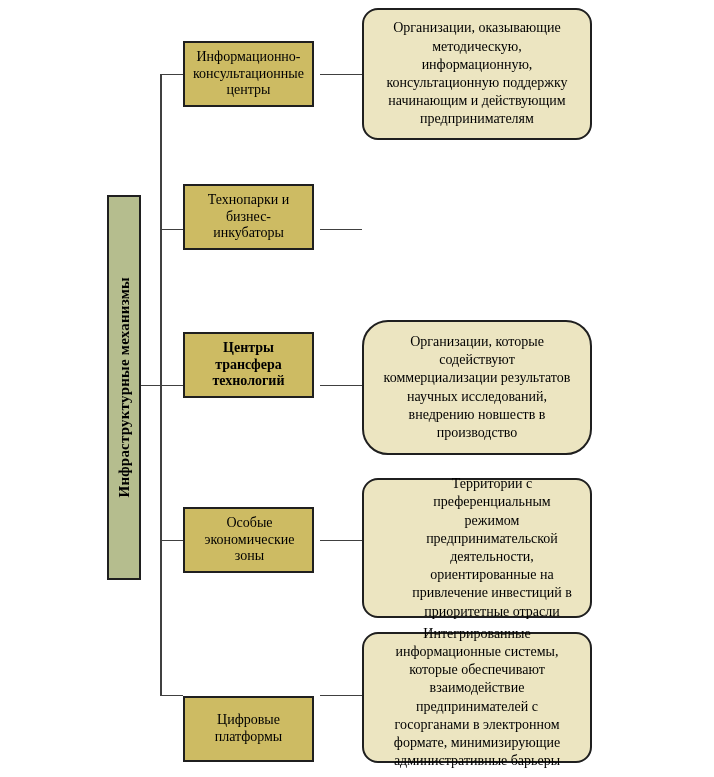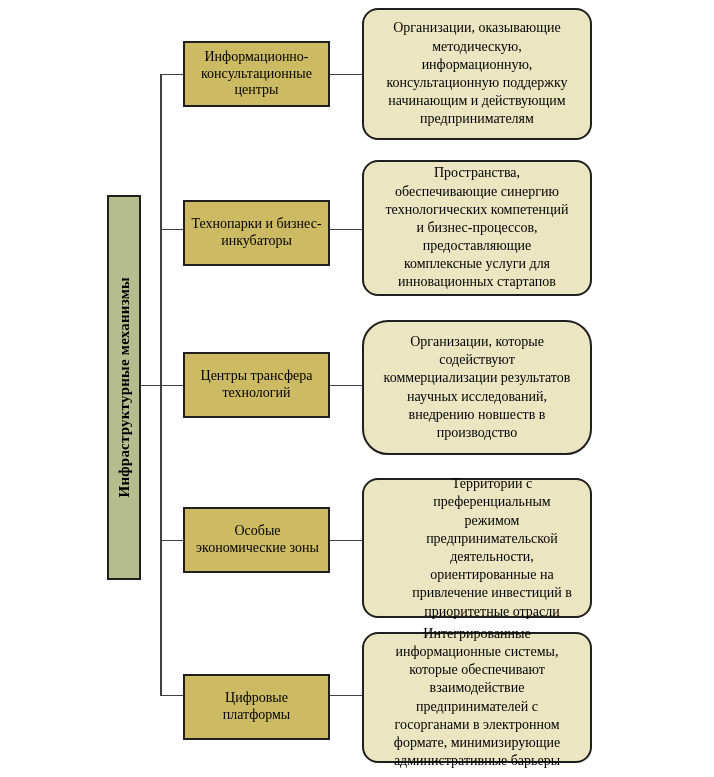--- a/index.html
+++ b/index.html
@@ -27,21 +27,21 @@
     font-weight: bold;
     font-size: 15px;
     white-space: nowrap;
     letter-spacing: 0.2px;
   }
   .line { position: absolute; background: #404040; }
   .hline { height: 1.5px; }
   .vline { width: 1.5px; }
   .mech-box {
     position: absolute;
-    left: 183px; width: 147px; height: 66px;
+    left: 183px; width: 131px; height: 66px;
     background: #cdbb63;
     border: 2px solid #1f1f1f;
     box-sizing: border-box;
     display: flex; align-items: center; justify-content: center;
     text-align: center;
     font-size: 14px; line-height: 1.18;
     padding: 2px 6px;
   }
   .desc-box {
     position: absolute;
@@ -75,38 +75,35 @@
 
   <div class="line hline" style="left:320px; top:73.5px; width:42px;"></div>
   <div class="line hline" style="left:320px; top:228.5px; width:42px;"></div>
   <div class="line hline" style="left:320px; top:384.5px; width:42px;"></div>
   <div class="line hline" style="left:320px; top:539.5px; width:42px;"></div>
   <div class="line hline" style="left:320px; top:694.5px; width:42px;"></div>
 
   <div class="mech-box" style="top:41px;">
     <span>Информационно-консультационные центры</span>
   </div>
-  <div class="mech-box" style="top:200px;justify-content:flex-end;">
+  <div class="mech-box" style="top:184px;justify-content:flex-end;">
     <span>Технопарки и бизнес-инкубаторы</span>
   </div>
-  <div class="mech-box" style="top:352px;">
+  <div class="mech-box" style="top:332px;font-weight:bold;">
     <span>Центры трансфера технологий</span>
   </div>
   <div class="mech-box" style="top:507px;padding-left:8px;">
     <span>Особые экономические зоны</span>
   </div>
-  <div class="mech-box" style="top:674px;justify-content:center;">
+  <div class="mech-box" style="top:696px;justify-content:center;">
     <span>Цифровые платформы</span>
   </div>
 
   <div class="desc-box" style="top:8px; height:132px;">
     <span>Организации, оказывающие методическую, информационную, консультационную поддержку начинающим и действующим предпринимателям</span>
-  </div>
-  <div class="desc-box" style="top:160px; height:136px;">
-    <span>Пространства, обеспечивающие синергию технологических компетенций и бизнес-процессов, предоставляющие комплексные услуги для инновационных стартапов</span>
   </div>
   <div class="desc-box" style="top:320px; height:135px;border-radius:26px;">
     <span>Организации, которые содействуют коммерциализации результатов научных исследований, внедрению новшеств в производство</span>
   </div>
   <div class="desc-box" style="top:478px; height:140px;padding-left:48px;">
     <span>Территории с преференциальным режимом предпринимательской деятельности, ориентированные на привлечение инвестиций в приоритетные отрасли</span>
   </div>
   <div class="desc-box" style="top:632px; height:131px;">
     <span>Интегрированные информационные системы, которые обеспечивают взаимодействие предпринимателей с госорганами в электронном формате, минимизирующие административные барьеры</span>
   </div>

